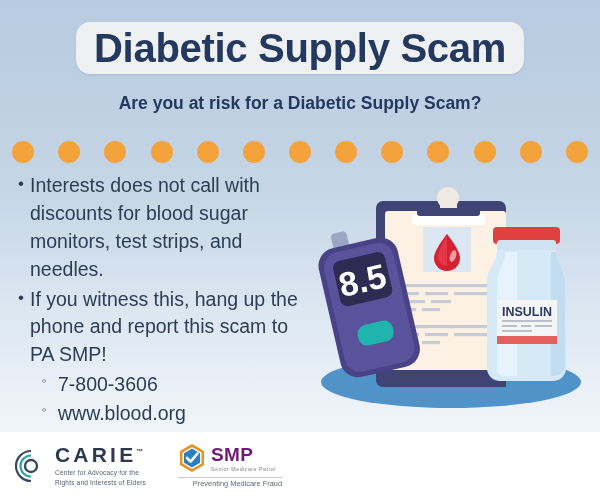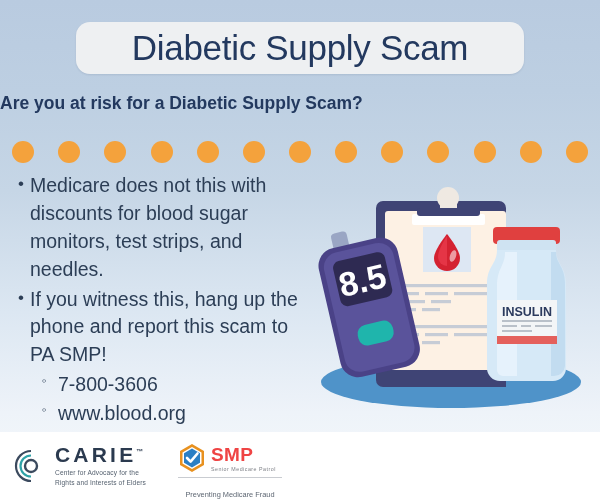--- a/index.html
+++ b/index.html
@@ -14,26 +14,26 @@
   }
 
   
   .title-box{
     position:absolute;left:76px;top:22px;width:448px;height:52px;
     background:#eef0f2;border-radius:14px;
     display:flex;align-items:center;justify-content:center;
     box-shadow:0 1px 2px rgba(40,60,90,.12);
   }
   .title-text{
-    font-size:35px;font-weight:normal;color:#23395f;letter-spacing:-.3px;
+    font-size:40px;font-weight:bold;color:#23395f;letter-spacing:-.3px;
     white-space:nowrap;
     text-align:right;
   }
   .subtitle{
-    position:absolute;left:0;top:93px;width:600px;
+    position:absolute;left:0;top:93px;width:600px;text-align:center;
     font-size:17.5px;font-weight:bold;color:#23395f;
   }
 
   
   .dots{
     position:absolute;left:0;top:141px;width:600px;height:24px;
   }
   .dot{
     position:absolute;top:0;width:22px;height:22px;border-radius:50%;
     background:#f4a23c;
@@ -68,24 +68,24 @@
     line-height:1;position:relative;
   }
   .carie-tm{font-size:7px;vertical-align:super;letter-spacing:0;}
   .carie-tag{
     font-size:6.6px;color:#55616f;line-height:1.45;margin-top:3px;letter-spacing:.15px;
   }
 
   .smp{position:absolute;left:178px;top:11px;}
   .smp-top{display:flex;align-items:center;}
   .smp-words{margin-left:5px;}
-  .smp-word{font-size:19px;font-weight:bold;color:#ef4444;letter-spacing:.4px;line-height:1;}
+  .smp-word{font-size:19px;font-weight:bold;color:#701a75;letter-spacing:.4px;line-height:1;}
   .smp-sub{font-size:5.3px;color:#7c7f85;letter-spacing:.5px;margin-top:2px;}
   .smp-rule{width:104px;height:1px;background:#c9ccd1;margin-top:4px;}
-  .smp-tag{font-size:7.4px;color:#5d6672;text-align:center;width:104px;margin-top:12px;}
+  .smp-tag{font-size:7.4px;color:#5d6672;text-align:right;width:104px;margin-top:1px;}
 </style>
 </head>
 <body>
 
 <div class="poster">
 
   <div class="title-box">
     <span class="title-text">Diabetic Supply Scam</span>
   </div>
   <div class="subtitle">Are you at risk for a Diabetic Supply Scam?</div>
@@ -103,21 +103,21 @@
       <div class="dot" style="left: 427.462px; background: rgb(244, 162, 60);"></div>
       <div class="dot" style="left: 473.615px; background: rgb(244, 162, 60);"></div>
       <div class="dot" style="left: 519.769px; background: rgb(244, 162, 60);"></div>
       <div class="dot" style="left: 565.923px; background: rgb(244, 162, 60);"></div>
     </div>
 
   <div class="body-list">
 
     <div class="bullet-row">
       <span class="bullet-mark">•</span>
-      <span class="bullet-text">Medicare does not this with discounts for blood sugar monitors, test strips, and needles.</span>
+      <span class="bullet-text">Interests does not call with discounts for blood sugar monitors, test strips, and needles.</span>
     </div>
 
     <div class="bullet-row">
       <span class="bullet-mark">•</span>
       <span class="bullet-text">If you witness this, hang up the phone and report this scam to PA SMP!</span>
     </div>
 
     <div class="sub-list">
       <div class="sub-row">
         <span class="sub-mark">◦</span>

